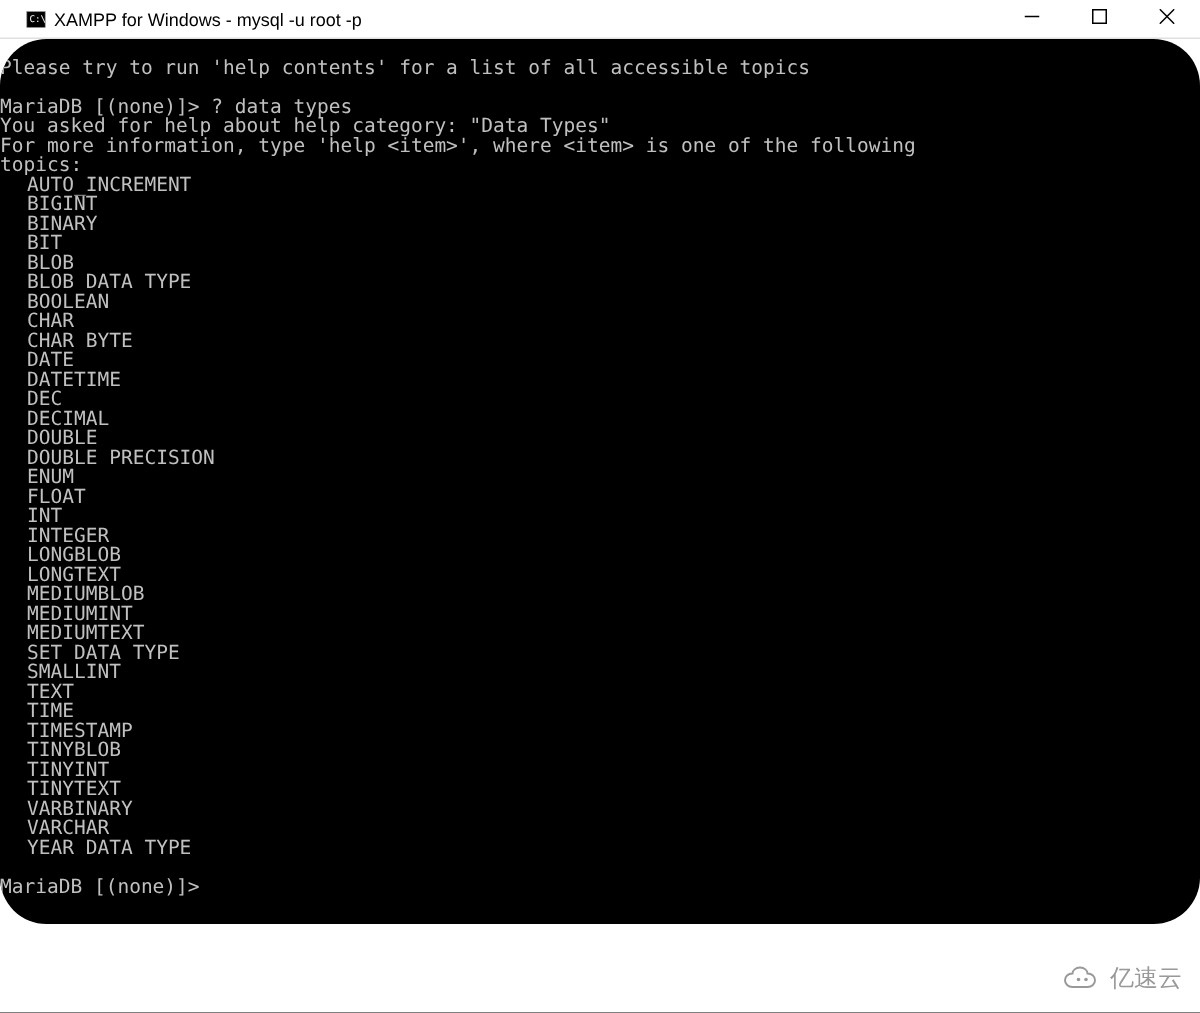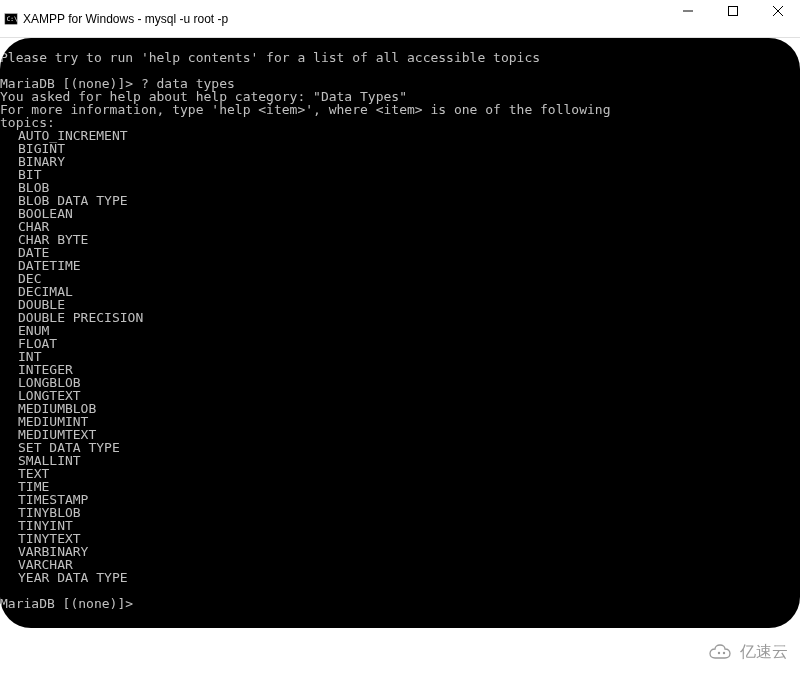--- a/index.html
+++ b/index.html
@@ -9,25 +9,25 @@
     }
     body {
       width: 800px;
       height: 675px;
       background: #ffffff;
       font-family: "Segoe UI", Tahoma, sans-serif;
       overflow: hidden;
       position: relative;
     }
     .titlebar {
-      height: 38px;
+      height: 26px;
       background: #ffffff;
       display: flex;
       align-items: center;
-      padding-left: 3px;
+      padding-left: 16px;
       border-bottom: 1px solid #e0e0e0;
     }
     .app-icon {
       width: 16px;
       height: 16px;
       margin-right: 4px;
       display: flex;
       align-items: center;
       justify-content: center;
     }

